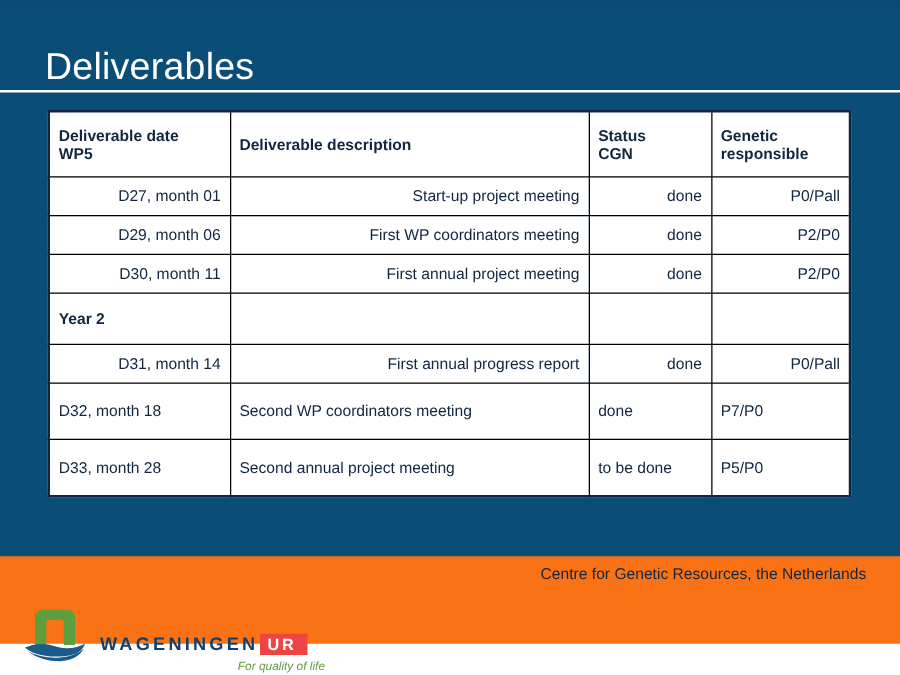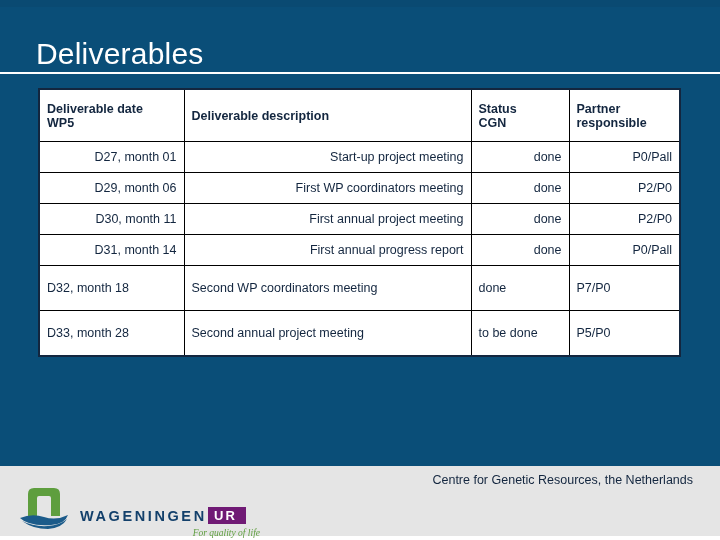--- a/index.html
+++ b/index.html
@@ -123,24 +123,24 @@
   tr.data-tall td { height: 38px; }
   tr.data-xtall td { height: 36px; }
 
   
   td.top-align { vertical-align: top; padding-top: 5px; }
 
   
   .footer {
     position: absolute;
     left: 0;
-    top: 466px;
+    top: 445px;
     width: 720px;
     height: 70px;
-    background: #e5e5e5;
+    background: #f97316;
   }
 
   .footer-text {
     position: absolute;
     right: 27px;
     top: 7px;
     font-size: 12.5px;
     color: #13263f;
     white-space: nowrap;
   }
@@ -174,37 +174,37 @@
     font-size: 14.5px;
     font-weight: bold;
     letter-spacing: 2.6px;
     color: #13406b;
     white-space: nowrap;
   }
   .ur-box {
     position: absolute;
     left: 128px;
     top: -1px;
-    background: #701a75;
+    background: #ef4444;
     color: #ffffff;
     font-size: 13px;
     font-weight: bold;
     letter-spacing: 2.2px;
     padding: 2px 9px 2px 6px;
     line-height: 13px;
   }
   .tagline {
     position: absolute;
     right: 2px;
     top: 20px;
     font-size: 9.5px;
     font-style: italic;
     color: #5e9e3e;
     white-space: nowrap;
-    font-family: Liberation Serif, serif;
+    font-family: Liberation Sans, sans-serif;
   }
 </style>
 </head>
 <body>
 
 <div class="slide">
 
   <div class="blue-area">
     <div class="top-strip"></div>
   </div>
@@ -226,21 +226,21 @@
           <td>
             <span>Deliverable date</span><br>
             <span>WP5</span>
           </td>
           <td class="desc-head">Deliverable description</td>
           <td>
             <span>Status</span><br>
             <span>CGN</span>
           </td>
           <td>
-            <span>Partner</span><br>
+            <span>Genetic</span><br>
             <span>responsible</span>
           </td>
         </tr>
 
 
         <tr class="data">
           <td>D27, month 01</td>
           <td>Start-up project meeting</td>
           <td>done</td>
           <td>P0/Pall</td>
@@ -254,20 +254,26 @@
           <td>P2/P0</td>
         </tr>
 
         <tr class="data">
           <td>D30, month 11</td>
           <td>First annual project meeting</td>
           <td>done</td>
           <td>P2/P0</td>
         </tr>
 
+        <tr class="year">
+          <td>Year 2</td>
+          <td></td>
+          <td></td>
+          <td></td>
+        </tr>
 
         <tr class="data">
           <td>D31, month 14</td>
           <td>First annual progress report</td>
           <td>done</td>
           <td>P0/Pall</td>
         </tr>
 
         <tr class="data-xtall">
           <td>D32, month 18</td>

